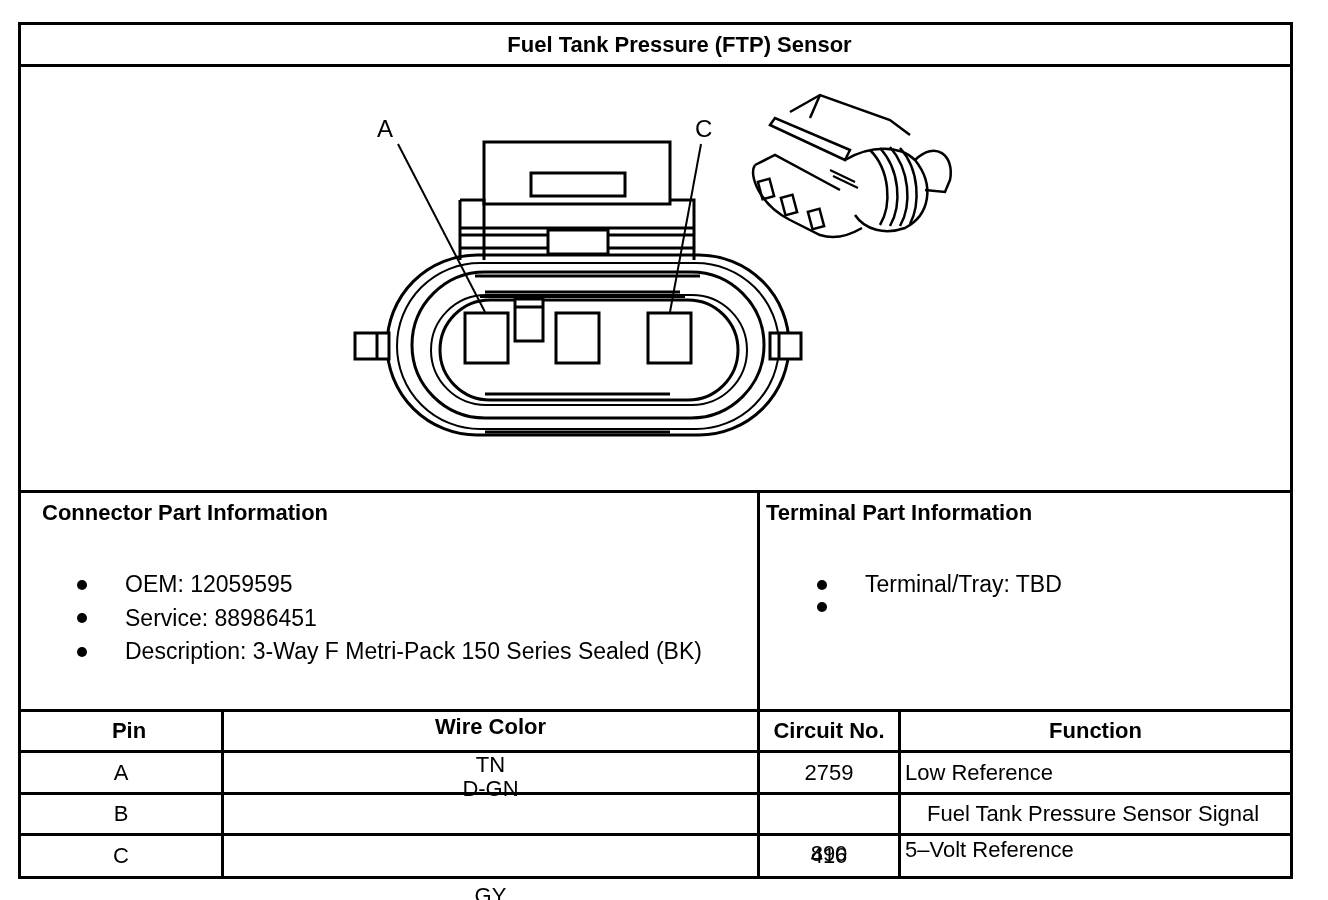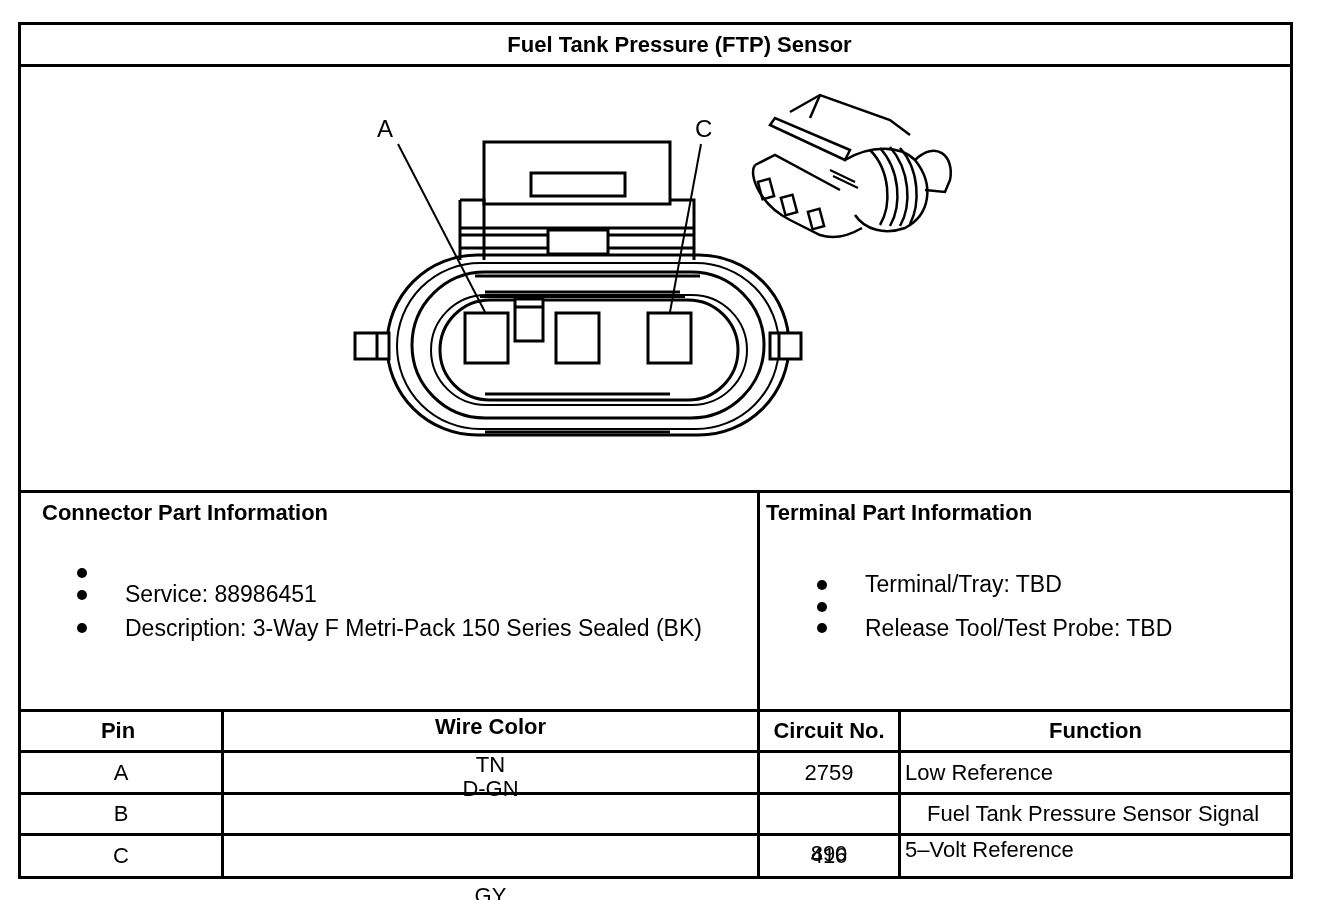--- a/index.html
+++ b/index.html
@@ -94,56 +94,53 @@
   </svg>
 </div>
 
 <div class="hline" style="left:18px; top:490px; width:1275px;"></div>
 <div class="vline" style="left:757px; top:490px; height:389px;"></div>
 
 <div class="section-title" style="left:26px; top:500px;margin-left:16px;">Connector Part Information</div>
 <div class="bullets" style="left:77px; top:568px;">
   <div class="bullet-row">
       <span class="bullet-dot"></span>
+      <span>OEM: 12059595</span>
     </div>
   <div class="bullet-row">
       <span class="bullet-dot"></span>
       <span>Service: 88986451</span>
     </div>
   <div class="bullet-row">
       <span class="bullet-dot"></span>
       <span>Description: 3-Way F Metri-Pack 150 Series Sealed (BK)</span>
     </div>
 </div>
 
 <div class="section-title" style="left:766px; top:500px;">Terminal Part Information</div>
 <div class="bullets" style="left:817px; top:568px;">
   <div class="bullet-row">
       <span class="bullet-dot"></span>
       <span>Terminal/Tray: TBD</span>
     </div>
   <div class="bullet-row">
       <span class="bullet-dot"></span>
     </div>
-  <div class="bullet-row">
-      <span class="bullet-dot"></span>
-      <span>Release Tool/Test Probe: TBD</span>
-    </div>
 </div>
 
 <div class="hline" style="left:18px; top:709px; width:1275px;"></div>
 <div class="hline" style="left:18px; top:750px; width:1275px;"></div>
 <div class="hline" style="left:18px; top:792px; width:1275px;"></div>
 <div class="hline" style="left:18px; top:833px; width:1275px;"></div>
 <div class="vline" style="left:221px; top:709px; height:170px;"></div>
 <div class="vline" style="left:898px; top:709px; height:170px;"></div>
 
 <div>
   <div>
-    <div class="cell center hdr" style="left:18px; top:712px; width:200px; height:38px;">Pin</div>
+    <div class="cell center hdr" style="left:29px; top:712px; width:200px; height:38px;">Pin</div>
     <div class="cell center hdr" style="left:224px; top:712px; width:533px; height:30px;">Wire Color</div>
     <div class="cell center hdr" style="left:760px; top:712px; width:138px; height:38px;">Circuit No.</div>
     <div class="cell center hdr" style="left:901px; top:712px; width:389px; height:38px;">Function</div>
   </div>
   <div>
     <div class="cell center" style="left:21px; top:753px; width:200px; height:39px;">A</div>
     <div class="cell center" style="left:224px; top:753px; width:533px; height:23px;">TN</div>
     <div class="cell center" style="left:760px; top:753px; width:138px; height:39px;">2759</div>
     <div class="cell left" style="left:901px; top:753px; width:389px; height:39px;">Low Reference</div>
   </div>

